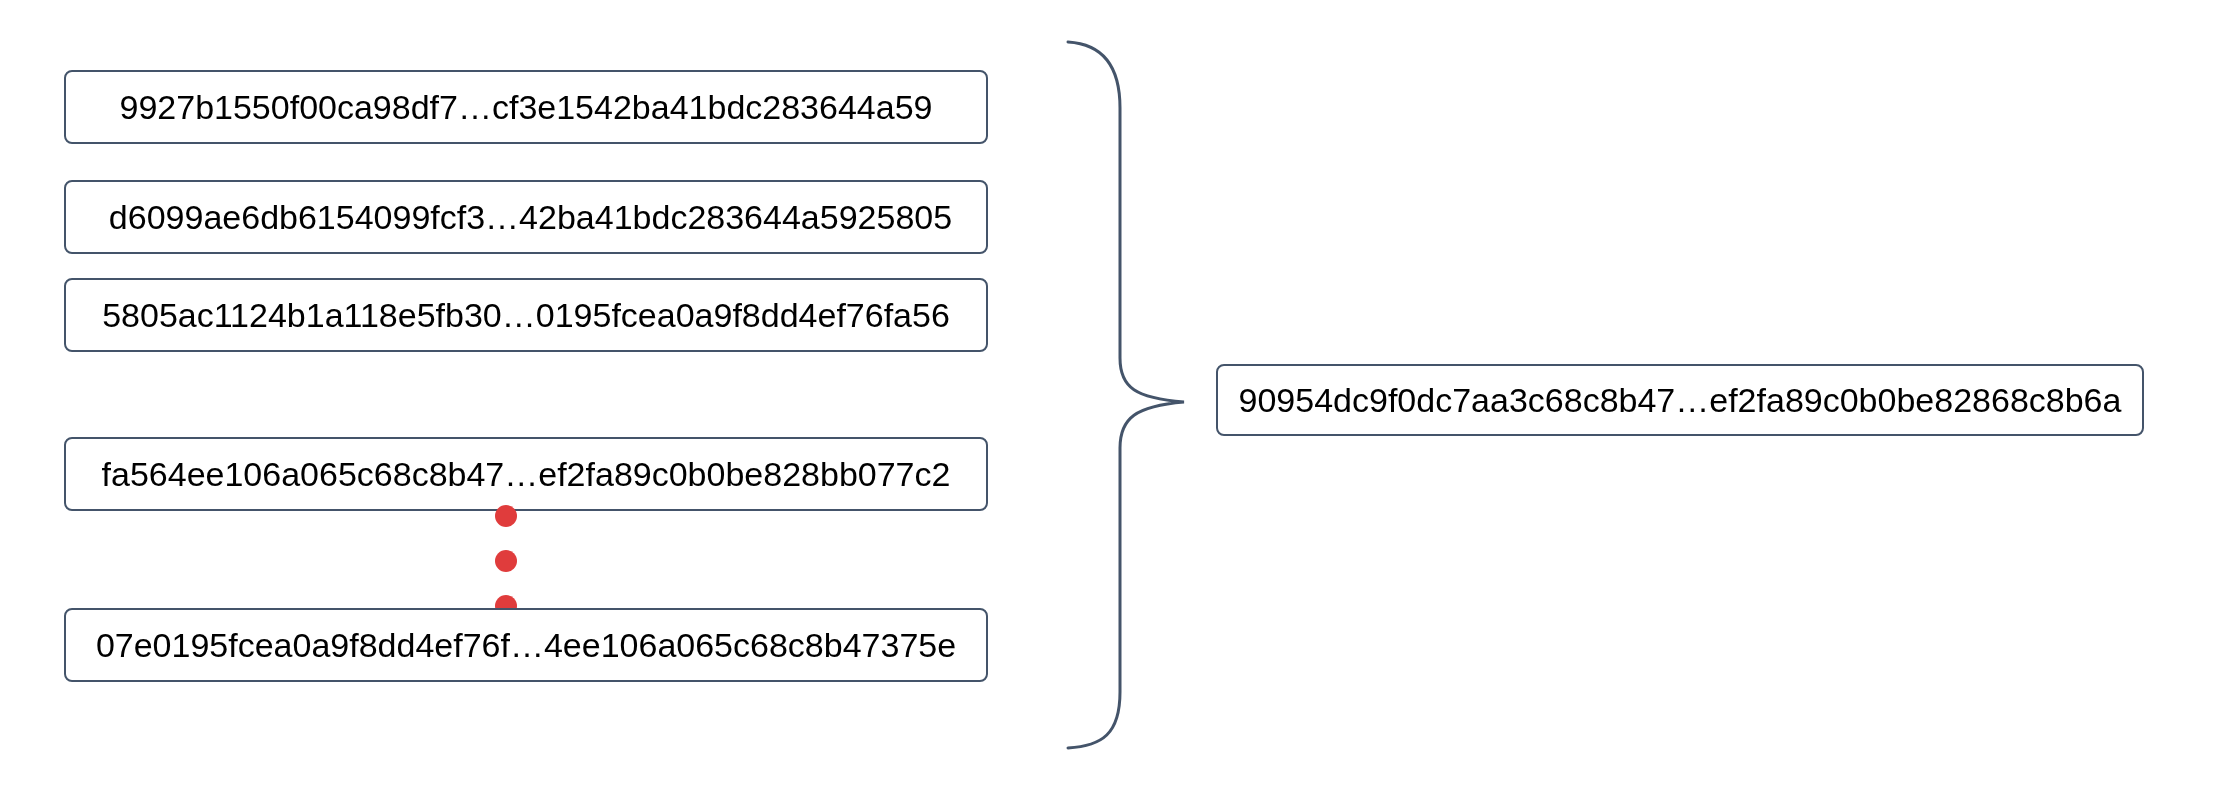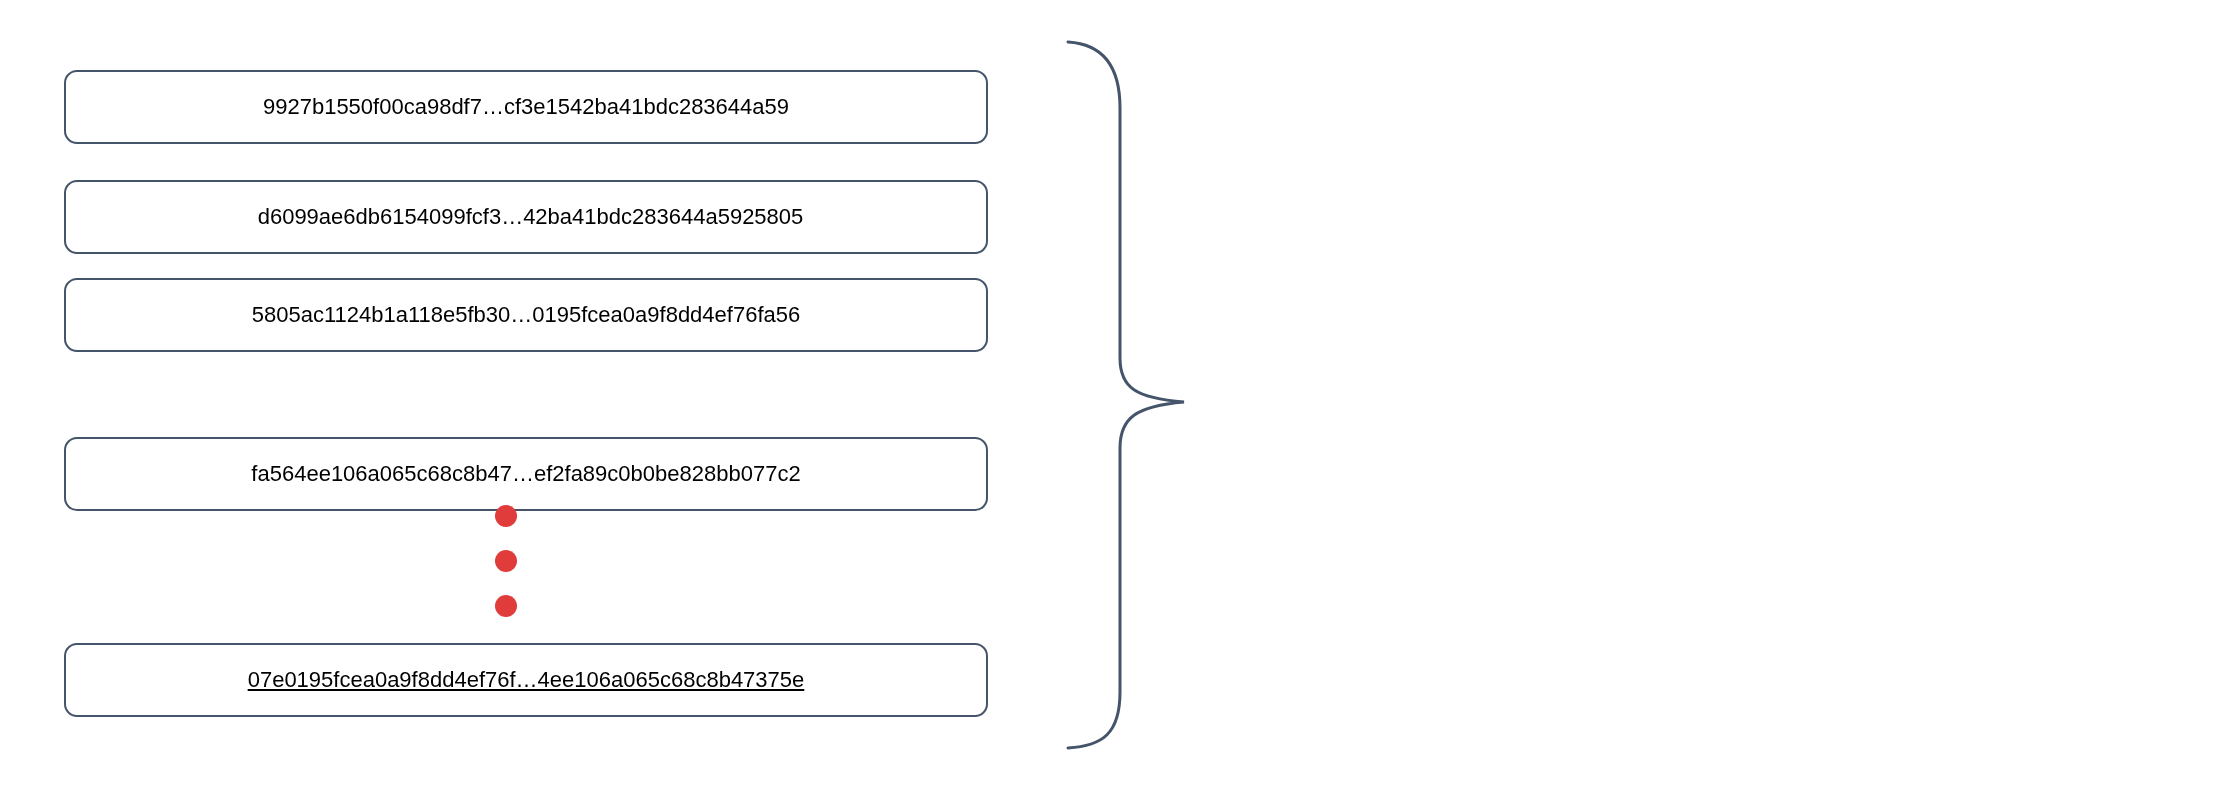--- a/index.html
+++ b/index.html
@@ -11,34 +11,34 @@
     font-family: "Liberation Sans", sans-serif;
     overflow: hidden;
   }
   .hash-box {
     position: absolute;
     left: 64px;
     width: 924px;
     height: 74px;
     background: #ffffff;
     border: 2.5px solid #44546A;
-    border-radius: 13px;
+    border-radius: 8px;
     display: flex;
     align-items: center;
     justify-content: center;
-    font-size: 22px;
+    font-size: 34px;
     color: #000000;
     white-space: nowrap;
     box-sizing: border-box;
   }
   .hash-box.b0 { top: 70px; }
   .hash-box.b1 { top: 180px; padding-left: 9px; }
   .hash-box.b2 { top: 278px; }
   .hash-box.b3 { top: 400px; margin-top: 37px; }
-  .hash-box.b4 { top: 643px; text-decoration: underline; }
+  .hash-box.b4 { top: 608px; }
   .hash-box.output {
     left: 1216px;
     top: 364px;
     width: 928px;
     height: 72px;
   }
   .dot {
     position: absolute;
     width: 22px;
     height: 22px;
@@ -90,14 +90,17 @@
   <svg id="brace-svg" viewBox="0 0 2220 792" aria-hidden="true">
     <path d="M 1068 42
              C 1102 44 1120 66 1120 108
              L 1120 358
              C 1120 388 1136 398 1184 402
              C 1136 406 1120 418 1120 448
              L 1120 692
              C 1120 734 1102 746 1068 748" fill="none" stroke="#44546A" stroke-width="3" stroke-linecap="round"></path>
   </svg>
 
+  <div class="hash-box output">
+    <span>90954dc9f0dc7aa3c68c8b47…ef2fa89c0b0be82868c8b6a</span>
+  </div>
 
 </div>
 
 </body></html>

